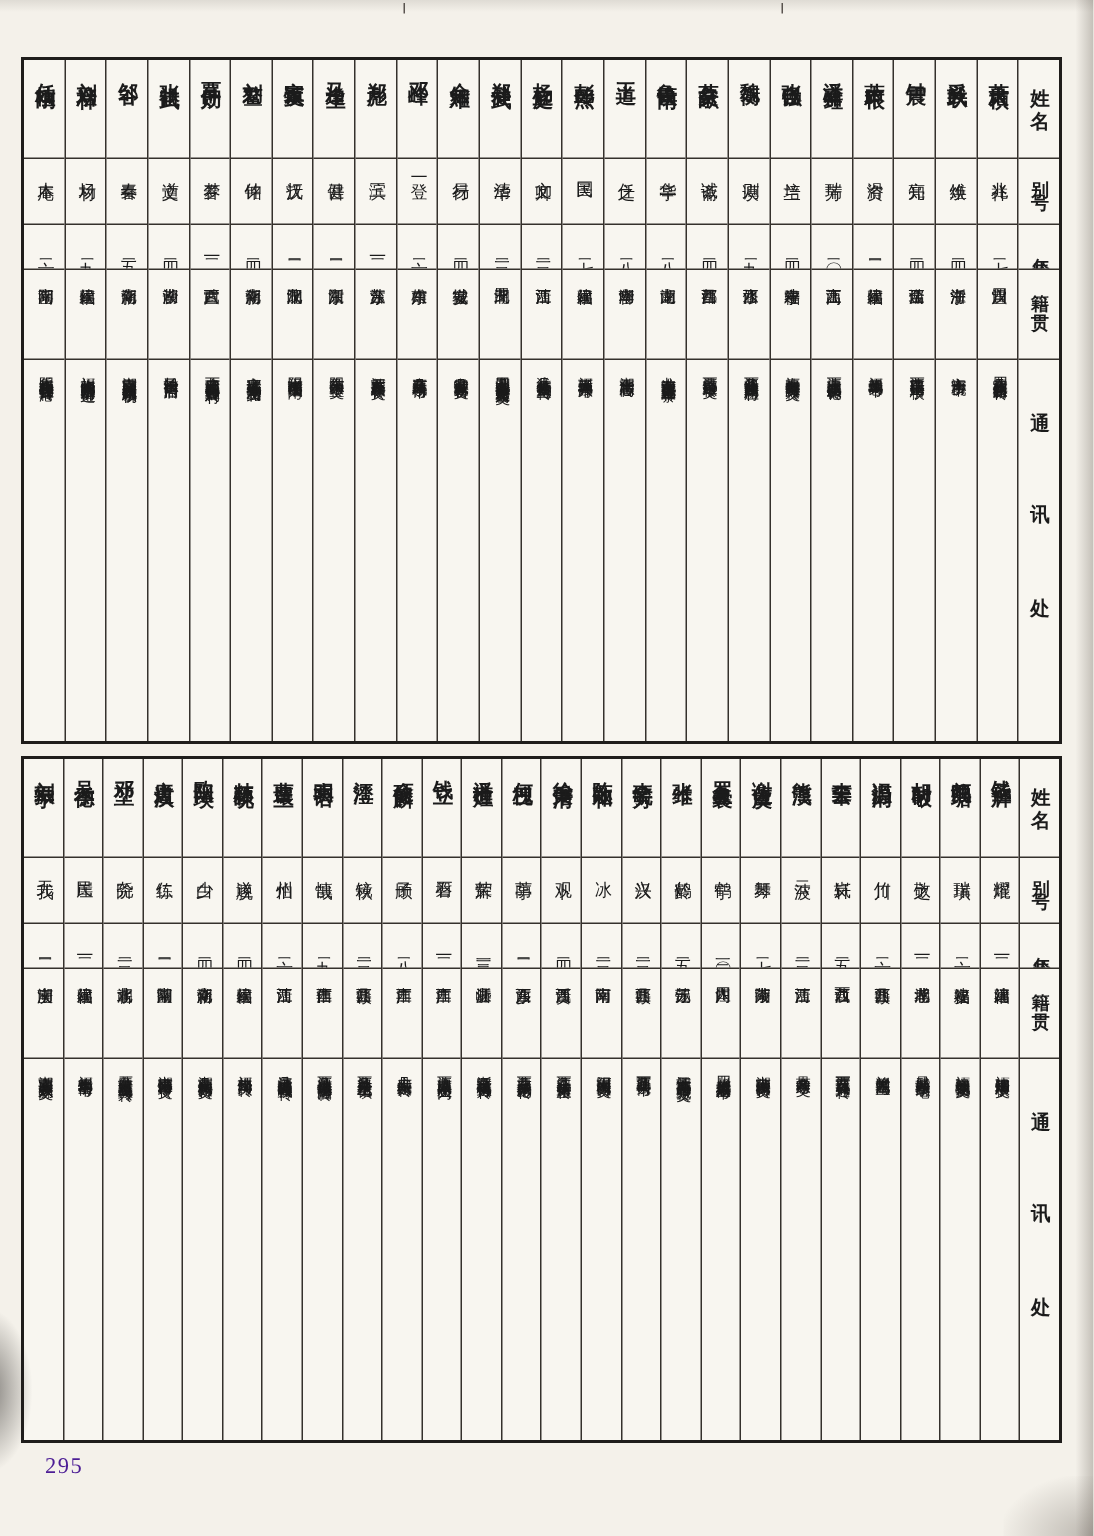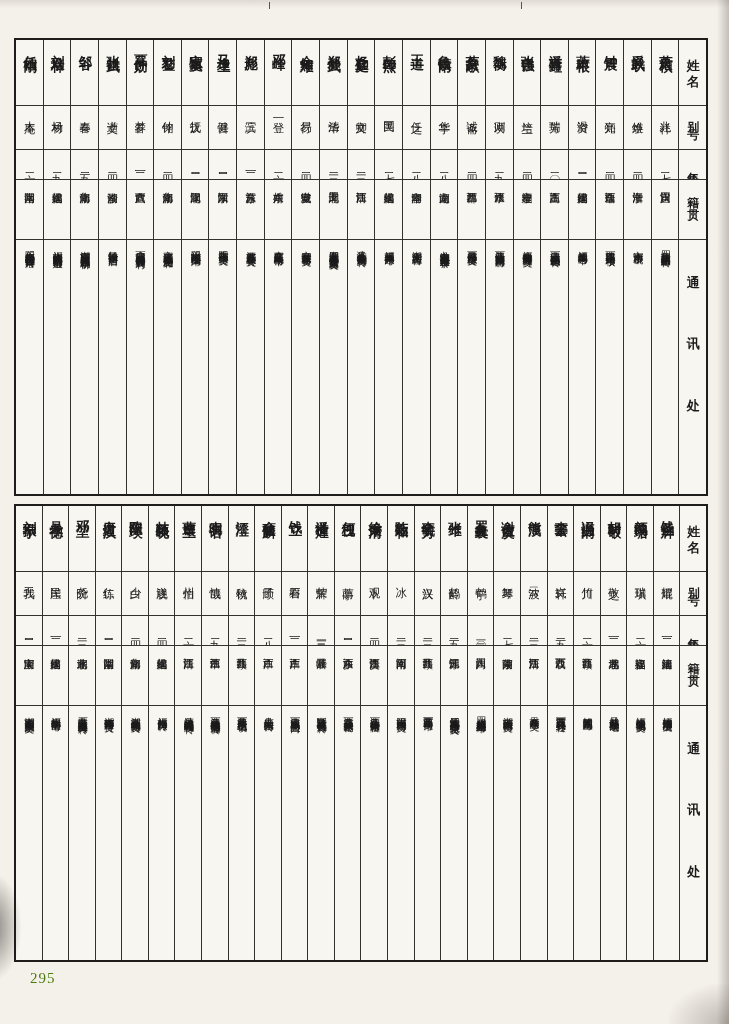--- a/index.html
+++ b/index.html
@@ -56,21 +56,21 @@
 
   .cell.head .vtext { font-weight: bold; }
   .hs0 .vtext { font-size: 13px; letter-spacing: 15px; padding-top: 9px; }
   .hs1 .vtext { font-size: 12px; letter-spacing: 9px;  padding-top: 5px; }
   .hs2 .vtext { font-size: 11.5px; letter-spacing: 2px; }
   .hs3 .vtext { font-size: 12px; letter-spacing: 13px; padding-top: 7px; }
   .hs4 .vtext { font-size: 13px; letter-spacing: 62px; padding-top: 24px; }
 
   .page-number { position: absolute; left: 30px; top: 970px;
     font-family: "Liberation Serif", "DejaVu Serif", serif;
-    font-size: 15px; letter-spacing: 1px; color: #4d7c0f; }
+    font-size: 15px; letter-spacing: 1px; color: #4c1d95; }
 </style>
 </head>
 <body>
 
 <div class="tick t1"></div>
 <div class="tick t2"></div>
 
 <div class="dir-table" id="table-0">
     <div class="col head-col">
       <div class="cell r0 head hs0">

